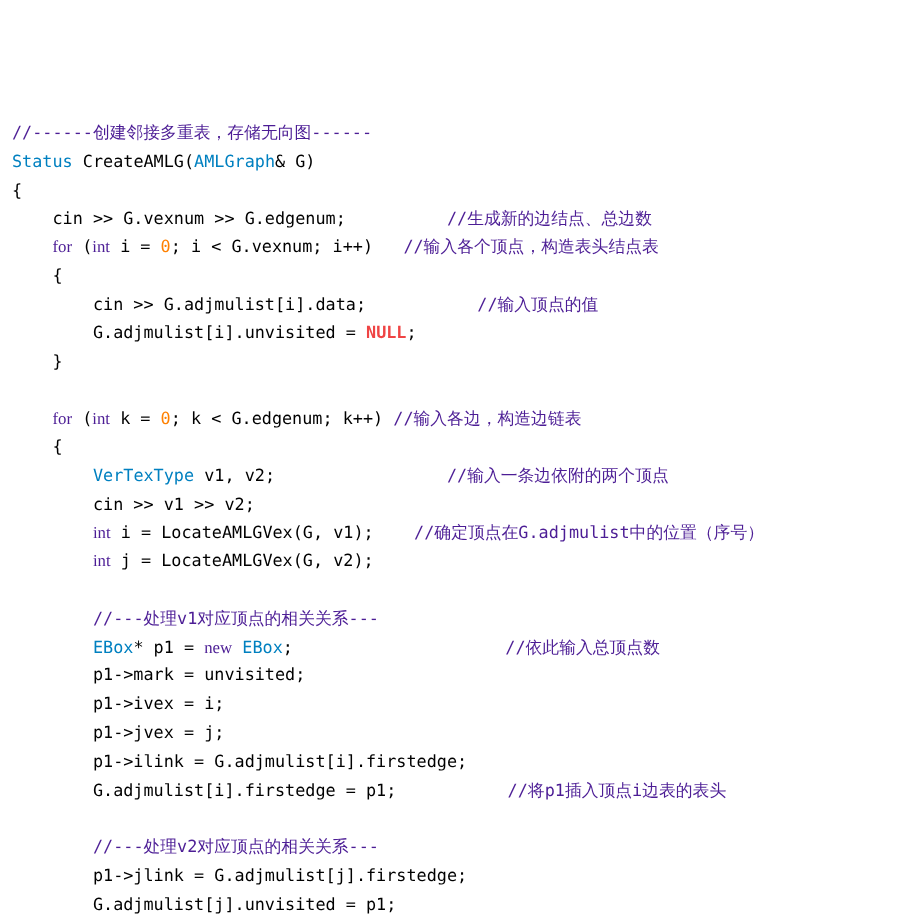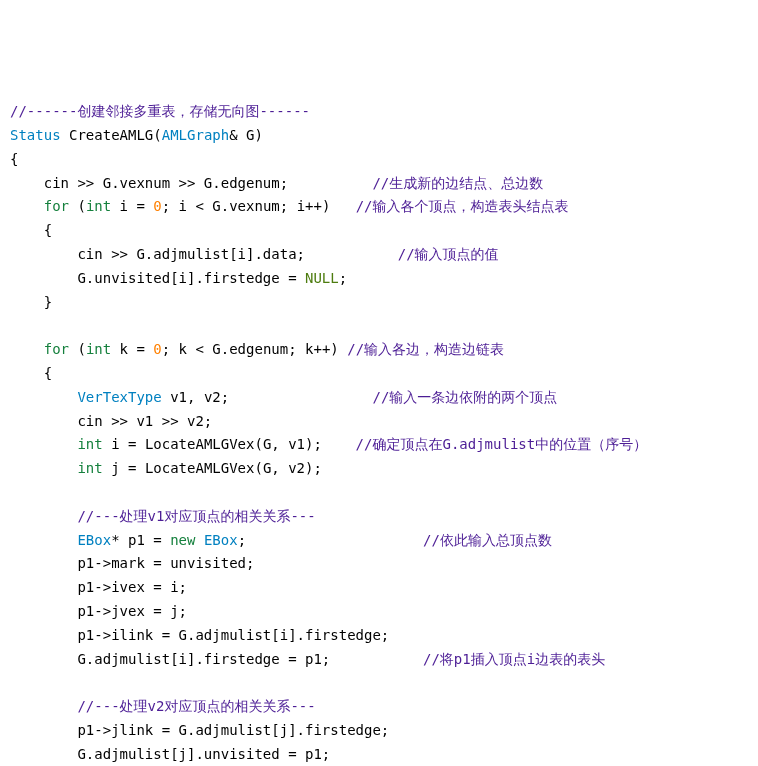--- a/index.html
+++ b/index.html
@@ -7,38 +7,38 @@
       padding: 5px 10px;
       font-family: "SimSun", "宋体", Consolas, monospace;
       font-size: 14px;
       line-height: 1.7;
       background: #fff;
       color: #000;
       white-space: pre;
       position: relative;
     }
     .cmt { color: #4c1d95; }
-    .kw { color: #15803d; }
+    .kw { color: #4c1d95; font-family: Liberation Serif, serif; }
     .type { color: #0080c0; margin-top: 47px; }
     .num { color: #ff8000; }
-    .lit { color: #4d7c0f; }
+    .lit { color: #ef4444; font-weight: bold; }
   </style>
 </head>
 <body>
 
 
 
 <div><span class="cmt">//------创建邻接多重表，存储无向图------</span>
 <span class="type">Status</span><span> CreateAMLG(</span><span class="type">AMLGraph</span><span>&amp; G)</span>
 <span>{</span>
 <span>    cin &gt;&gt; G.vexnum &gt;&gt; G.edgenum;          </span><span class="cmt">//生成新的边结点、总边数</span>
 <span>    </span><span class="kw">for</span><span> (</span><span class="kw">int</span><span> i = </span><span class="num">0</span><span>; i &lt; G.vexnum; i++)   </span><span class="cmt">//输入各个顶点，构造表头结点表</span>
 <span>    {</span>
 <span>        cin &gt;&gt; G.adjmulist[i].data;           </span><span class="cmt">//输入顶点的值</span>
-<span>        G.unvisited[i].firstedge = </span><span class="lit">NULL</span><span>;</span>
+<span>        G.adjmulist[i].unvisited = </span><span class="lit">NULL</span><span>;</span>
 <span>    }</span>
 <span></span>
 <span>    </span><span class="kw">for</span><span> (</span><span class="kw">int</span><span> k = </span><span class="num">0</span><span>; k &lt; G.edgenum; k++) </span><span class="cmt">//输入各边，构造边链表</span>
 <span>    {</span>
 <span>        </span><span class="type">VerTexType</span><span> v1, v2;                 </span><span class="cmt">//输入一条边依附的两个顶点</span>
 <span>        cin &gt;&gt; v1 &gt;&gt; v2;</span>
 <span>        </span><span class="kw">int</span><span> i = LocateAMLGVex(G, v1);    </span><span class="cmt">//确定顶点在G.adjmulist中的位置（序号）</span>
 <span>        </span><span class="kw">int</span><span> j = LocateAMLGVex(G, v2);</span>
 <span></span>
 <span>        </span><span class="cmt">//---处理v1对应顶点的相关关系---</span>

